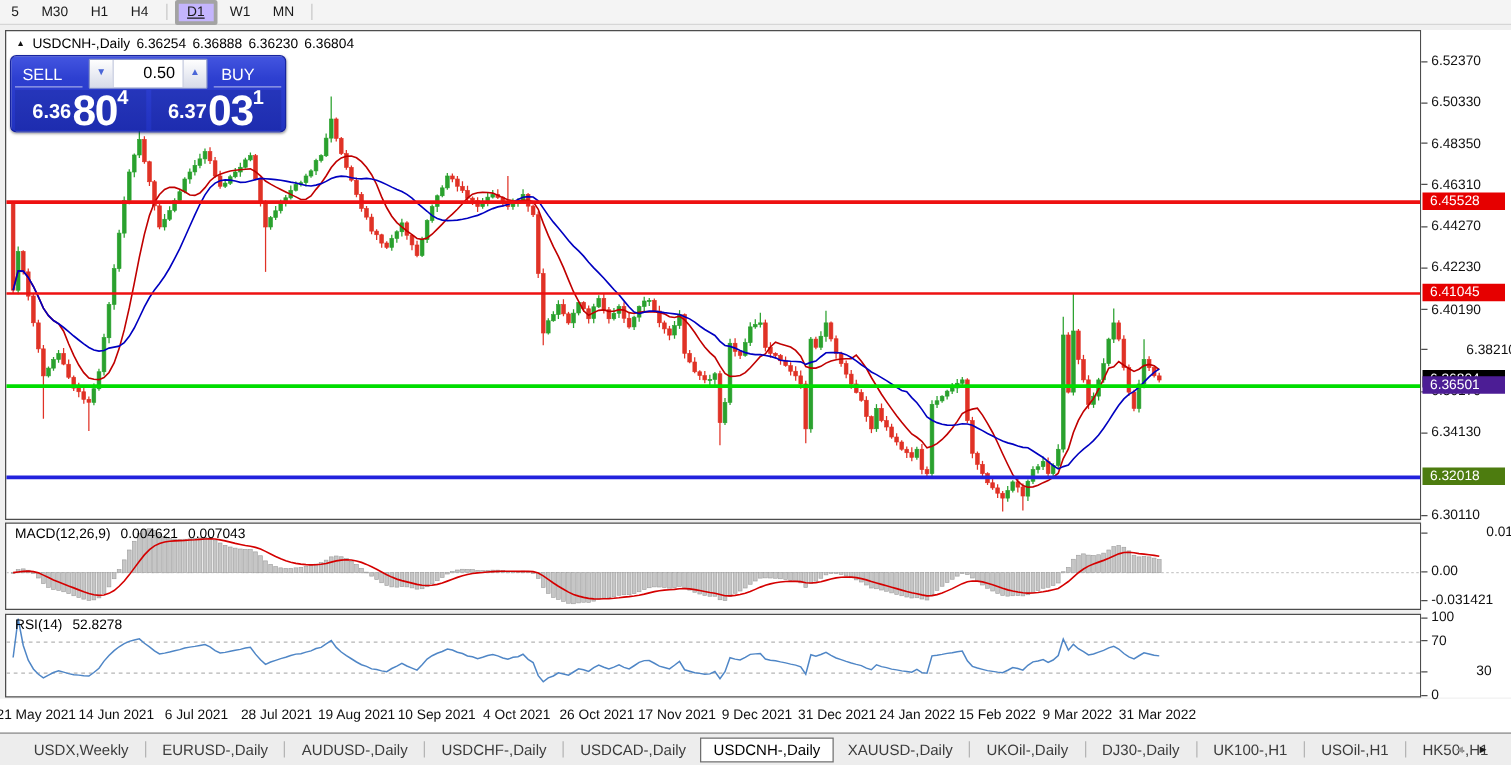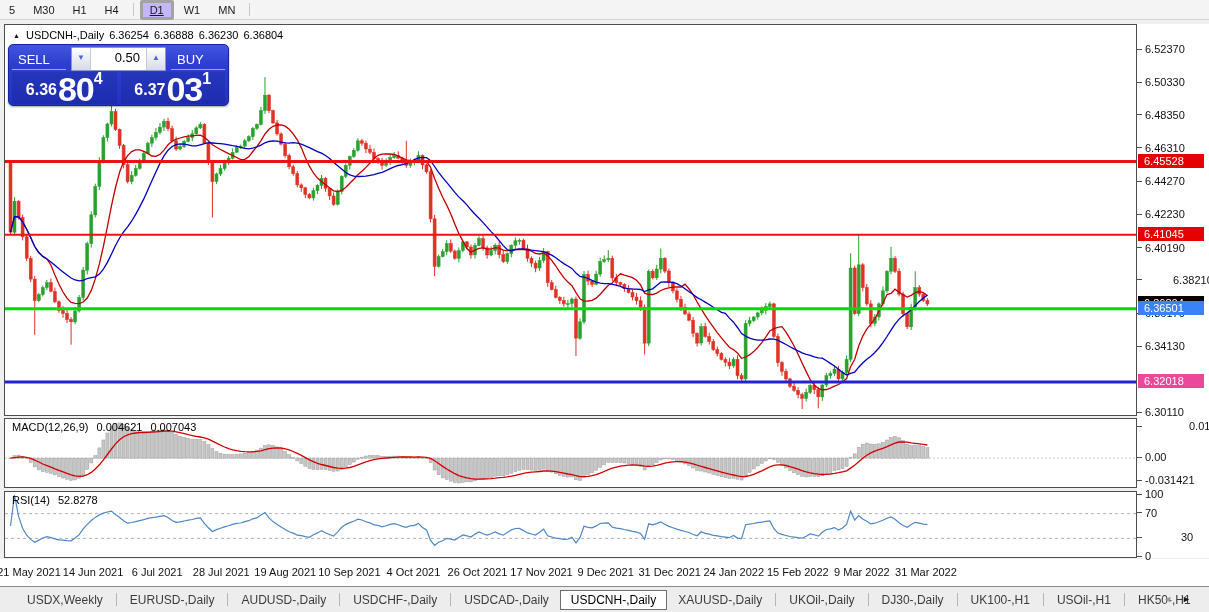--- a/index.html
+++ b/index.html
@@ -897,22 +897,22 @@
     <div class="axis-tick" style="top: 248.92px; margin-left: 28px;">6.38210</div>
     <div class="tick-dash" style="top: 288.688px;"></div>
     <div class="axis-tick" style="top: 282.188px;">6.36170</div>
     <div class="tick-dash" style="top: 321.956px;"></div>
     <div class="axis-tick" style="top: 315.456px;">6.34130</div>
     <div class="tick-dash" style="top: 387.514px;"></div>
     <div class="axis-tick" style="top: 381.014px;">6.30110</div>
     <div class="line-label" style="top: 271.849px; background: rgb(0, 0, 0);">6.36804</div>
     <div class="line-label" style="top: 129.579px; background: rgb(230, 0, 0);">6.45528</div>
     <div class="line-label" style="top: 202.687px; background: rgb(230, 0, 0);">6.41045</div>
-    <div class="line-label" style="top: 276.79px; background: #3b82f6;">6.36501</div>
-    <div class="line-label" style="top: 349.898px; background: #ec4899;">6.32018</div>
+    <div class="line-label" style="top: 276.79px; background: #4c1d95;">6.36501</div>
+    <div class="line-label" style="top: 349.898px; background: #4d7c0f;">6.32018</div>
     <div class="tick-dash" style="top: 401.5px;"></div>
     <div class="axis-tick" style="top: 395px; margin-left: 44px;">0.016586</div>
     <div class="tick-dash" style="top: 432.638px;"></div>
     <div class="axis-tick" style="top: 426.138px;">0.00</div>
     <div class="tick-dash" style="top: 455.5px;"></div>
     <div class="axis-tick" style="top: 449px;">-0.031421</div>
     <div class="tick-dash" style="top: 469.5px;"></div>
     <div class="axis-tick" style="top: 463px;">100</div>
     <div class="tick-dash" style="top: 488.1px;"></div>
     <div class="axis-tick" style="top: 481.6px;">70</div>

